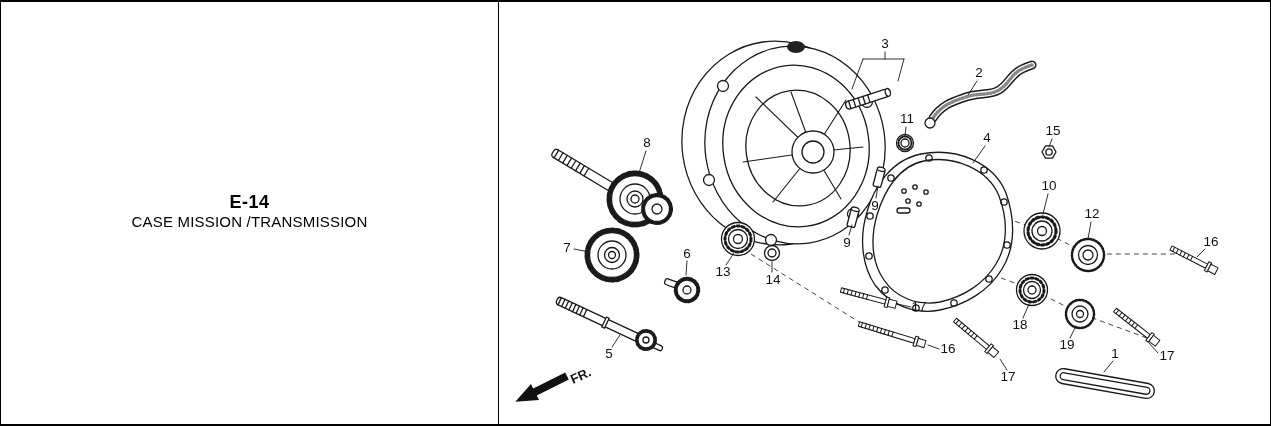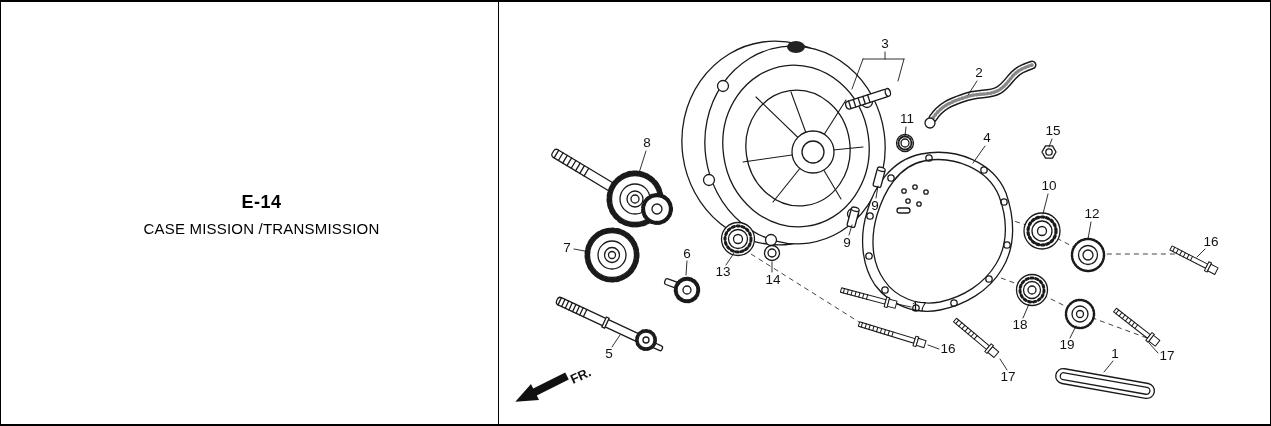--- a/index.html
+++ b/index.html
@@ -3,24 +3,24 @@
 <meta charset="utf-8">
 <style>
   * { margin:0; padding:0; box-sizing:border-box; }
   html,body { background:#fff; font-family:"Liberation Sans", sans-serif; }
   .page {
     position:relative; width:1271px; height:426px; background:#fff;
     border-top:2px solid #000; border-bottom:2px solid #000;
     border-left:1px solid #000; border-right:1px solid #000;
     overflow:hidden;
   }
-  .left-panel { position:absolute; left:12px; top:0; width:497px; height:100%; }
+  .left-panel { position:absolute; left:0; top:0; width:497px; height:100%; }
   .title-block { position:absolute; top:190px; left:0; width:100%; text-align:center; color:#000; }
   .code  { font-size:18px; font-weight:bold; letter-spacing:.5px; }
-  .title { font-size:15px; margin-top:7px; letter-spacing:.2px; }
+  .title { font-size:15px; letter-spacing:.2px; }
   .divider { position:absolute; left:497px; top:0; width:1px; height:100%; background:#000; }
   svg.diagram { position:absolute; left:0; top:0; display:block; }
   text.callout { font-size:13.5px; fill:#111; text-anchor:middle; cursor:pointer; }
   text.fr-text { font-size:13px; font-weight:bold; fill:#111; }
 </style>
 </head>
 <body>
 
 <div class="page">
 

